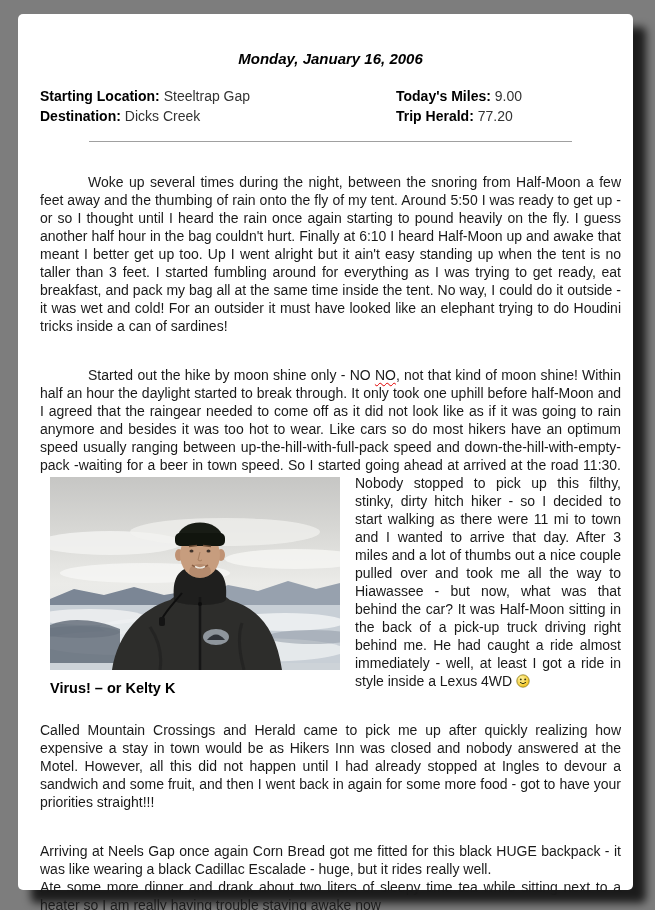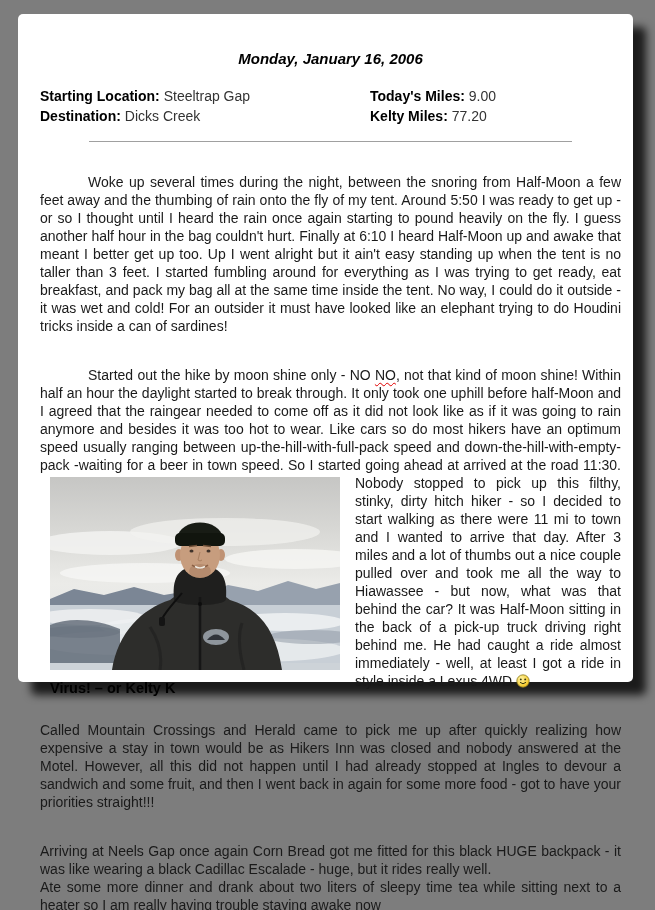--- a/index.html
+++ b/index.html
@@ -12,21 +12,21 @@
     background: #7d7d7d;
     position: relative;
     overflow: hidden;
     font-family: "Liberation Sans", sans-serif;
   }
   .page {
     position: absolute;
     left: 18px;
     top: 14px;
     width: 615px;
-    height: 668px;
+    height: 876px;
     box-sizing: border-box;
     background: #ffffff;
     border-radius: 5px;
     box-shadow: 13px 13px 8px rgba(0,0,0,0.78);
     padding: 0 12px 0 22px;
     color: #1a1a1a;
   }
   .title {
     margin-top: 36px;
     text-align: center;
@@ -38,21 +38,21 @@
   .meta {
     position: relative;
     margin-top: 19px;
     font-size: 14px;
     line-height: 20px;
   }
   .meta .label { font-weight: bold; color: #000000; }
   .meta .value { color: #333333; }
   .meta-col.right {
     position: absolute;
-    left: 330px;
+    left: 356px;
     top: 0;
   }
   hr.rule {
     border: none;
     border-top: 1px solid #a0a0a0;
     width: 83%;
     margin: 15px auto 0 auto;
   }
   .subtitle {
     margin-top: 17px;
@@ -116,21 +116,21 @@
         <span class="label">Destination:</span>
         <span class="value">Dicks Creek</span>
       </div>
     </div>
     <div class="meta-col right">
       <div class="meta-row">
         <span class="label">Today's Miles:</span>
         <span class="value">9.00</span>
       </div>
       <div class="meta-row">
-        <span class="label">Kelty Miles:</span>
+        <span class="label">Trip Herald:</span>
         <span class="value">77.20</span>
       </div>
     </div>
   </div>
 
   <hr class="rule">
 
 
   <p class="para indent">Woke up several times during the night, between the snoring from Half-Moon a few feet away and the thumbing of rain onto the fly of my tent. Around 5:50 I was ready to get up - or so I thought until I heard the rain once again starting to pound heavily on the fly. I guess another half hour in the bag couldn't hurt. Finally at 6:10 I heard Half-Moon up and awake that meant I better get up too. Up I went alright but it ain't easy standing up when the tent is no taller than 3 feet. I started fumbling around for everything as I was trying to get ready, eat breakfast, and pack my bag all at the same time inside the tent. No way, I could do it outside - it was wet and cold! For an outsider it must have looked like an elephant trying to do Houdini tricks inside a can of sardines!</p>
 

